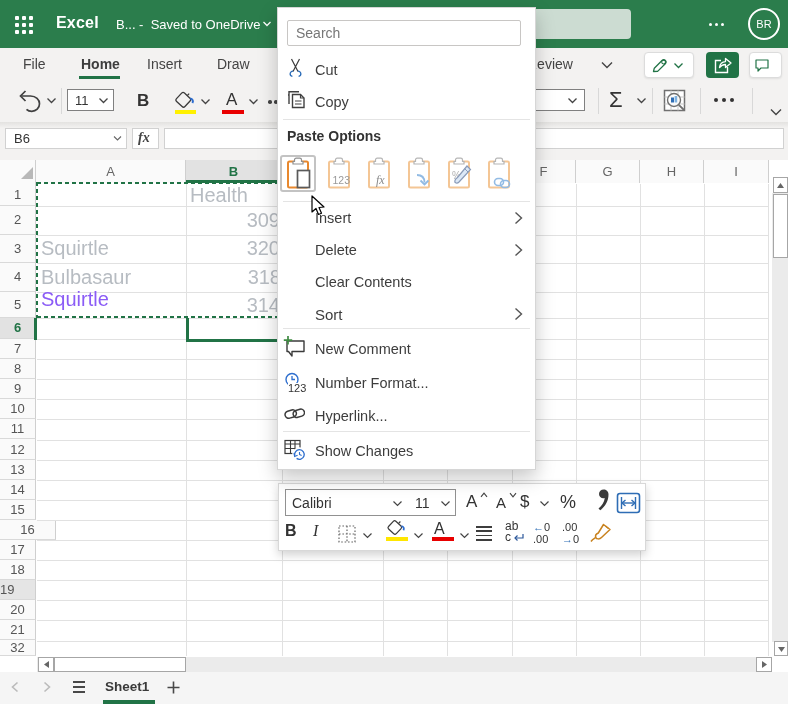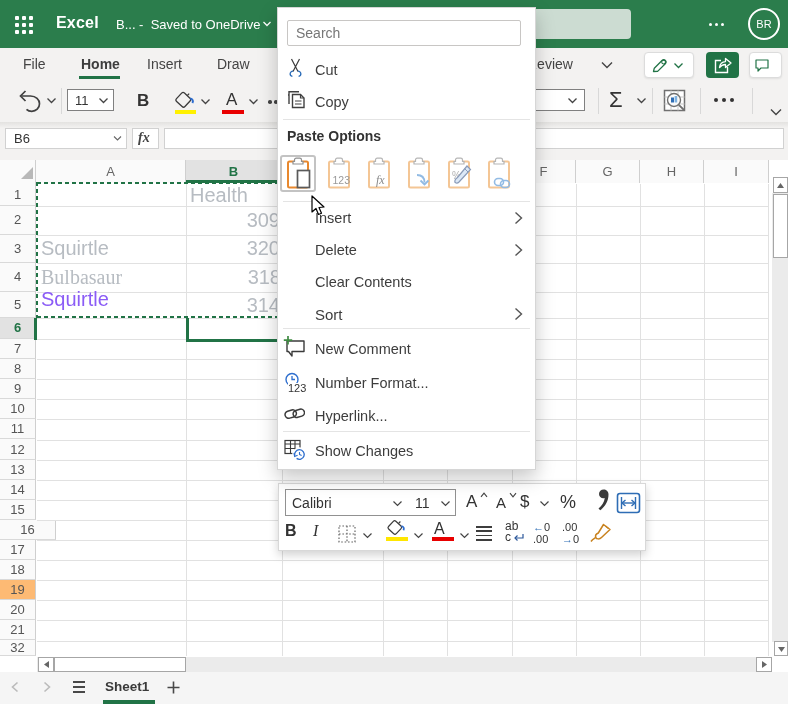--- a/index.html
+++ b/index.html
@@ -153,21 +153,21 @@
 <div class="abs" style="left:0;top:379.2px;width:36px;height:20.100000000000023px;background:#fafafa;border-bottom:1px solid #d9d9d9;border-right:1px solid #cfcfcf;color:#555;font-weight:normal;font-size:13px;text-align:center;line-height:19.100000000000023px;">9</div>
 <div class="abs" style="left:0;top:399.3px;width:36px;height:20.099999999999966px;background:#fafafa;border-bottom:1px solid #d9d9d9;border-right:1px solid #cfcfcf;color:#555;font-weight:normal;font-size:13px;text-align:center;line-height:19.099999999999966px;">10</div>
 <div class="abs" style="left:0;top:419.4px;width:36px;height:20.100000000000023px;background:#fafafa;border-bottom:1px solid #d9d9d9;border-right:1px solid #cfcfcf;color:#555;font-weight:normal;font-size:13px;text-align:center;line-height:19.100000000000023px;">11</div>
 <div class="abs" style="left:0;top:439.5px;width:36px;height:20.100000000000023px;background:#fafafa;border-bottom:1px solid #d9d9d9;border-right:1px solid #cfcfcf;color:#555;font-weight:normal;font-size:13px;text-align:center;line-height:19.100000000000023px;">12</div>
 <div class="abs" style="left:0;top:459.6px;width:36px;height:20.099999999999966px;background:#fafafa;border-bottom:1px solid #d9d9d9;border-right:1px solid #cfcfcf;color:#555;font-weight:normal;font-size:13px;text-align:center;line-height:19.099999999999966px;">13</div>
 <div class="abs" style="left:0;top:479.7px;width:36px;height:20.100000000000023px;background:#fafafa;border-bottom:1px solid #d9d9d9;border-right:1px solid #cfcfcf;color:#555;font-weight:normal;font-size:13px;text-align:center;line-height:19.100000000000023px;">14</div>
 <div class="abs" style="left:0;top:499.8px;width:36px;height:20.099999999999966px;background:#fafafa;border-bottom:1px solid #d9d9d9;border-right:1px solid #cfcfcf;color:#555;font-weight:normal;font-size:13px;text-align:center;line-height:19.099999999999966px;">15</div>
 <div class="abs" style="left:0;top:519.9px;width:56px;height:20.100000000000023px;background:#fafafa;border-bottom:1px solid #d9d9d9;border-right:1px solid #cfcfcf;color:#555;font-weight:normal;font-size:13px;text-align:center;line-height:19.100000000000023px;">16</div>
 <div class="abs" style="left:0;top:540.0px;width:36px;height:20.100000000000023px;background:#fafafa;border-bottom:1px solid #d9d9d9;border-right:1px solid #cfcfcf;color:#555;font-weight:normal;font-size:13px;text-align:center;line-height:19.100000000000023px;">17</div>
 <div class="abs" style="left:0;top:560.1px;width:36px;height:20.100000000000023px;background:#fafafa;border-bottom:1px solid #d9d9d9;border-right:1px solid #cfcfcf;color:#555;font-weight:normal;font-size:13px;text-align:center;line-height:19.100000000000023px;">18</div>
-<div class="abs" style="left:0;top:580.2px;width:36px;height:20.09999999999991px;background:#fdba74;border-bottom:1px solid #d9d9d9;border-right:1px solid #cfcfcf;color:#555;font-weight:normal;font-size:13px;text-align:center;line-height:19.09999999999991px;">19</div>
+<div class="abs" style="left:0;top:580.2px;width:36px;height:20.09999999999991px;background:#e5e5e5;border-bottom:1px solid #d9d9d9;border-right:1px solid #cfcfcf;color:#555;font-weight:normal;font-size:13px;text-align:left;line-height:19.09999999999991px;">19</div>
 <div class="abs" style="left:0;top:600.3px;width:36px;height:20.100000000000023px;background:#fafafa;border-bottom:1px solid #d9d9d9;border-right:1px solid #cfcfcf;color:#555;font-weight:normal;font-size:13px;text-align:center;line-height:19.100000000000023px;">20</div>
 <div class="abs" style="left:0;top:620.4px;width:36px;height:20.100000000000023px;background:#fafafa;border-bottom:1px solid #d9d9d9;border-right:1px solid #cfcfcf;color:#555;font-weight:normal;font-size:13px;text-align:center;line-height:19.100000000000023px;">21</div>
 <div class="abs" style="left:0;top:640.5px;width:36px;height:15.5px;background:#fafafa;border-bottom:1px solid #d9d9d9;border-right:1px solid #cfcfcf;color:#555;font-weight:normal;font-size:13px;text-align:center;line-height:14.5px;">32</div>
 <div class="abs" style="left:34px;top:318px;width:3px;height:22px;background:#217346;"></div>
 <div class="abs" style="left:186px;top:184px;width:1px;height:472px;background:#e1e1e1;"></div>
 <div class="abs" style="left:282px;top:184px;width:1px;height:472px;background:#e1e1e1;"></div>
 <div class="abs" style="left:383px;top:184px;width:1px;height:472px;background:#e1e1e1;"></div>
 <div class="abs" style="left:447px;top:184px;width:1px;height:472px;background:#e1e1e1;"></div>
 <div class="abs" style="left:512px;top:184px;width:1px;height:472px;background:#e1e1e1;"></div>
 <div class="abs" style="left:576px;top:184px;width:1px;height:472px;background:#e1e1e1;"></div>
@@ -190,21 +190,21 @@
 <div class="abs" style="left:37px;top:499.8px;width:732px;height:1px;background:#e1e1e1;"></div>
 <div class="abs" style="left:37px;top:519.9px;width:732px;height:1px;background:#e1e1e1;"></div>
 <div class="abs" style="left:37px;top:540.0px;width:732px;height:1px;background:#e1e1e1;"></div>
 <div class="abs" style="left:37px;top:560.1px;width:732px;height:1px;background:#e1e1e1;"></div>
 <div class="abs" style="left:37px;top:580.2px;width:732px;height:1px;background:#e1e1e1;"></div>
 <div class="abs" style="left:37px;top:600.3px;width:732px;height:1px;background:#e1e1e1;"></div>
 <div class="abs" style="left:37px;top:620.4px;width:732px;height:1px;background:#e1e1e1;"></div>
 <div class="abs" style="left:37px;top:640.5px;width:732px;height:1px;background:#e1e1e1;"></div>
 <div class="abs" style="left:190px;top:184px;font-size:20px;color:#b7bcc2;">Health</div>
 <div class="abs" style="left:41px;top:237px;font-size:20px;color:#b7bcc2;">Squirtle</div>
-<div class="abs" style="left:41px;top:266px;font-size:20px;color:#b7bcc2;font-family:Liberation Serif, serif;">Bulbasaur</div>
+<div class="abs" style="left:41px;top:266px;font-size:20px;color:#b7bcc2;">Bulbasaur</div>
 <div class="abs" style="left:41px;top:288px;font-size:20px;color:#8b5cf6;">Squirtle</div>
 <div class="abs" style="left:186px;top:209px;width:94px;font-size:20px;color:#b7bcc2;text-align:right;">309</div>
 <div class="abs" style="left:186px;top:237px;width:94px;font-size:20px;color:#b7bcc2;text-align:right;padding-left:47px;">320</div>
 <div class="abs" style="left:187px;top:266px;width:94px;font-size:20px;color:#b7bcc2;text-align:right;">318</div>
 <div class="abs" style="left:186px;top:294px;width:94px;font-size:20px;color:#b7bcc2;text-align:right;">314</div>
 <div class="abs" style="left:37px;top:182px;width:413px;height:2px;background:repeating-linear-gradient(90deg,#217346 0 4px,transparent 4px 7px);"></div>
 <div class="abs" style="left:37px;top:316px;width:413px;height:2px;background:repeating-linear-gradient(90deg,#217346 0 4px,transparent 4px 7px);"></div>
 <div class="abs" style="left:36px;top:182px;width:2px;height:136px;background:repeating-linear-gradient(180deg,#217346 0 4px,transparent 4px 7px);"></div>
 <div class="abs" style="left:186px;top:318px;width:2.5px;height:24px;background:#217346;"></div>
 <div class="abs" style="left:186px;top:339px;width:96px;height:3px;background:#217346;"></div>

